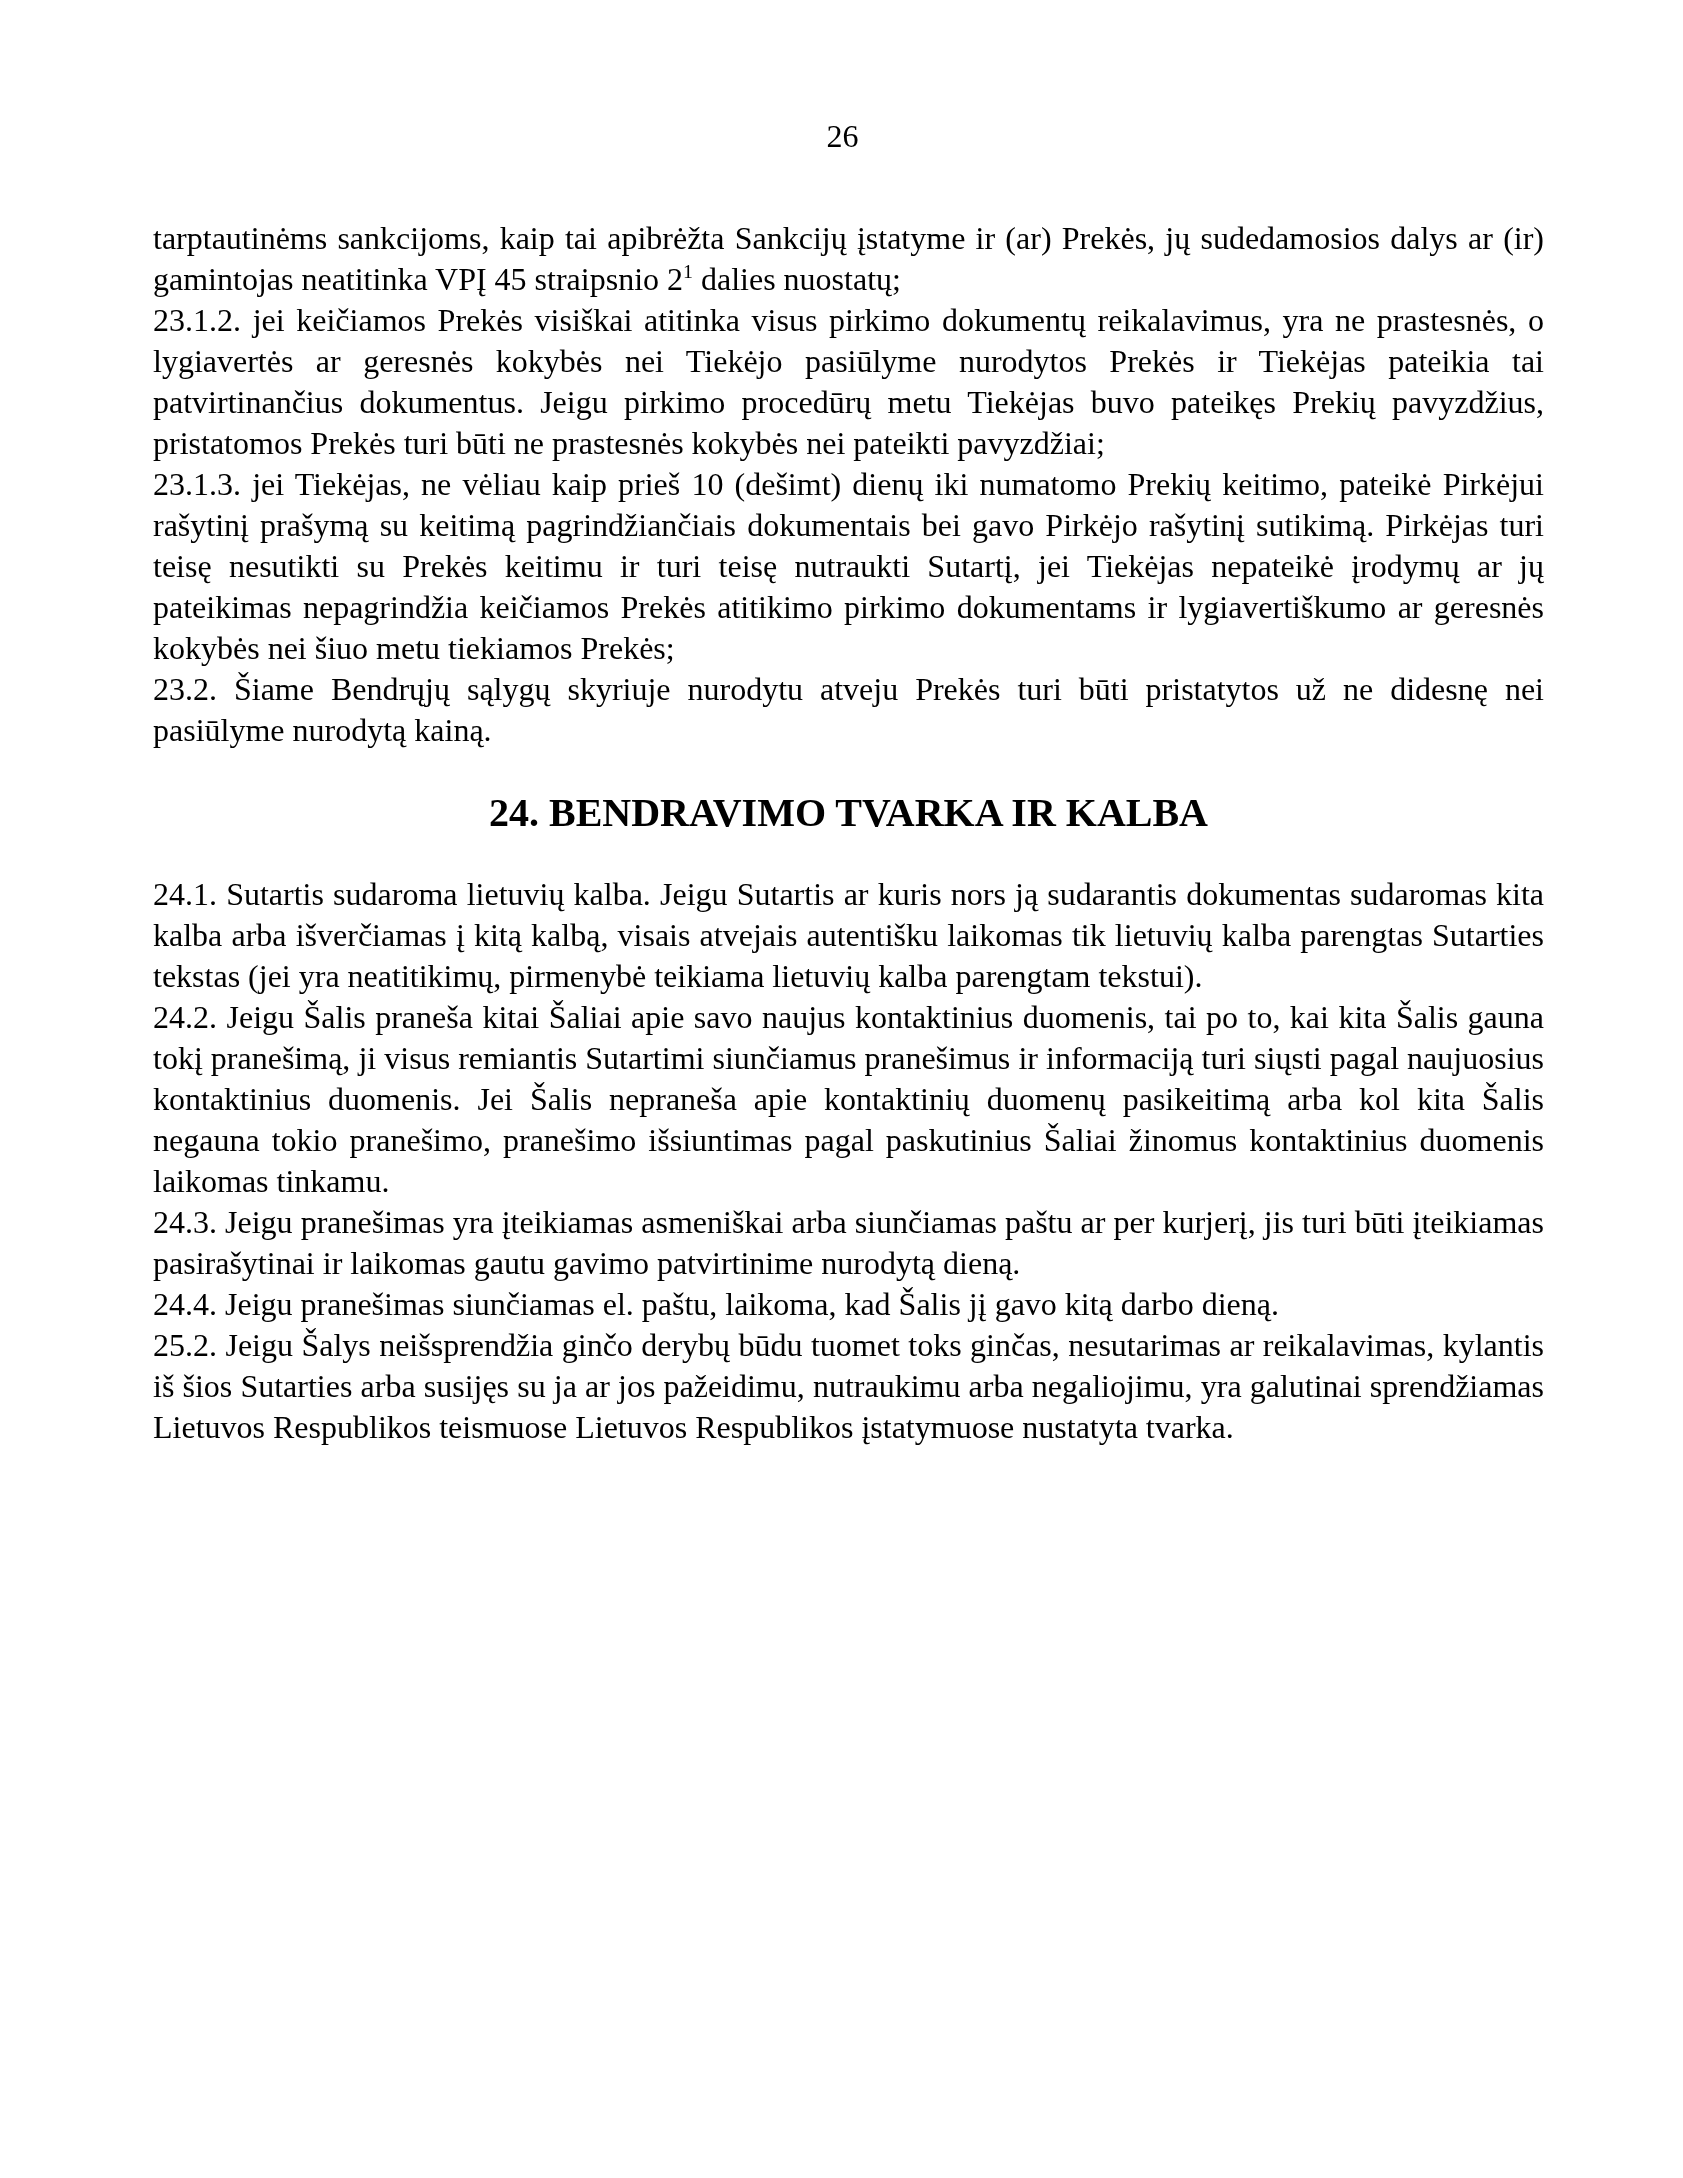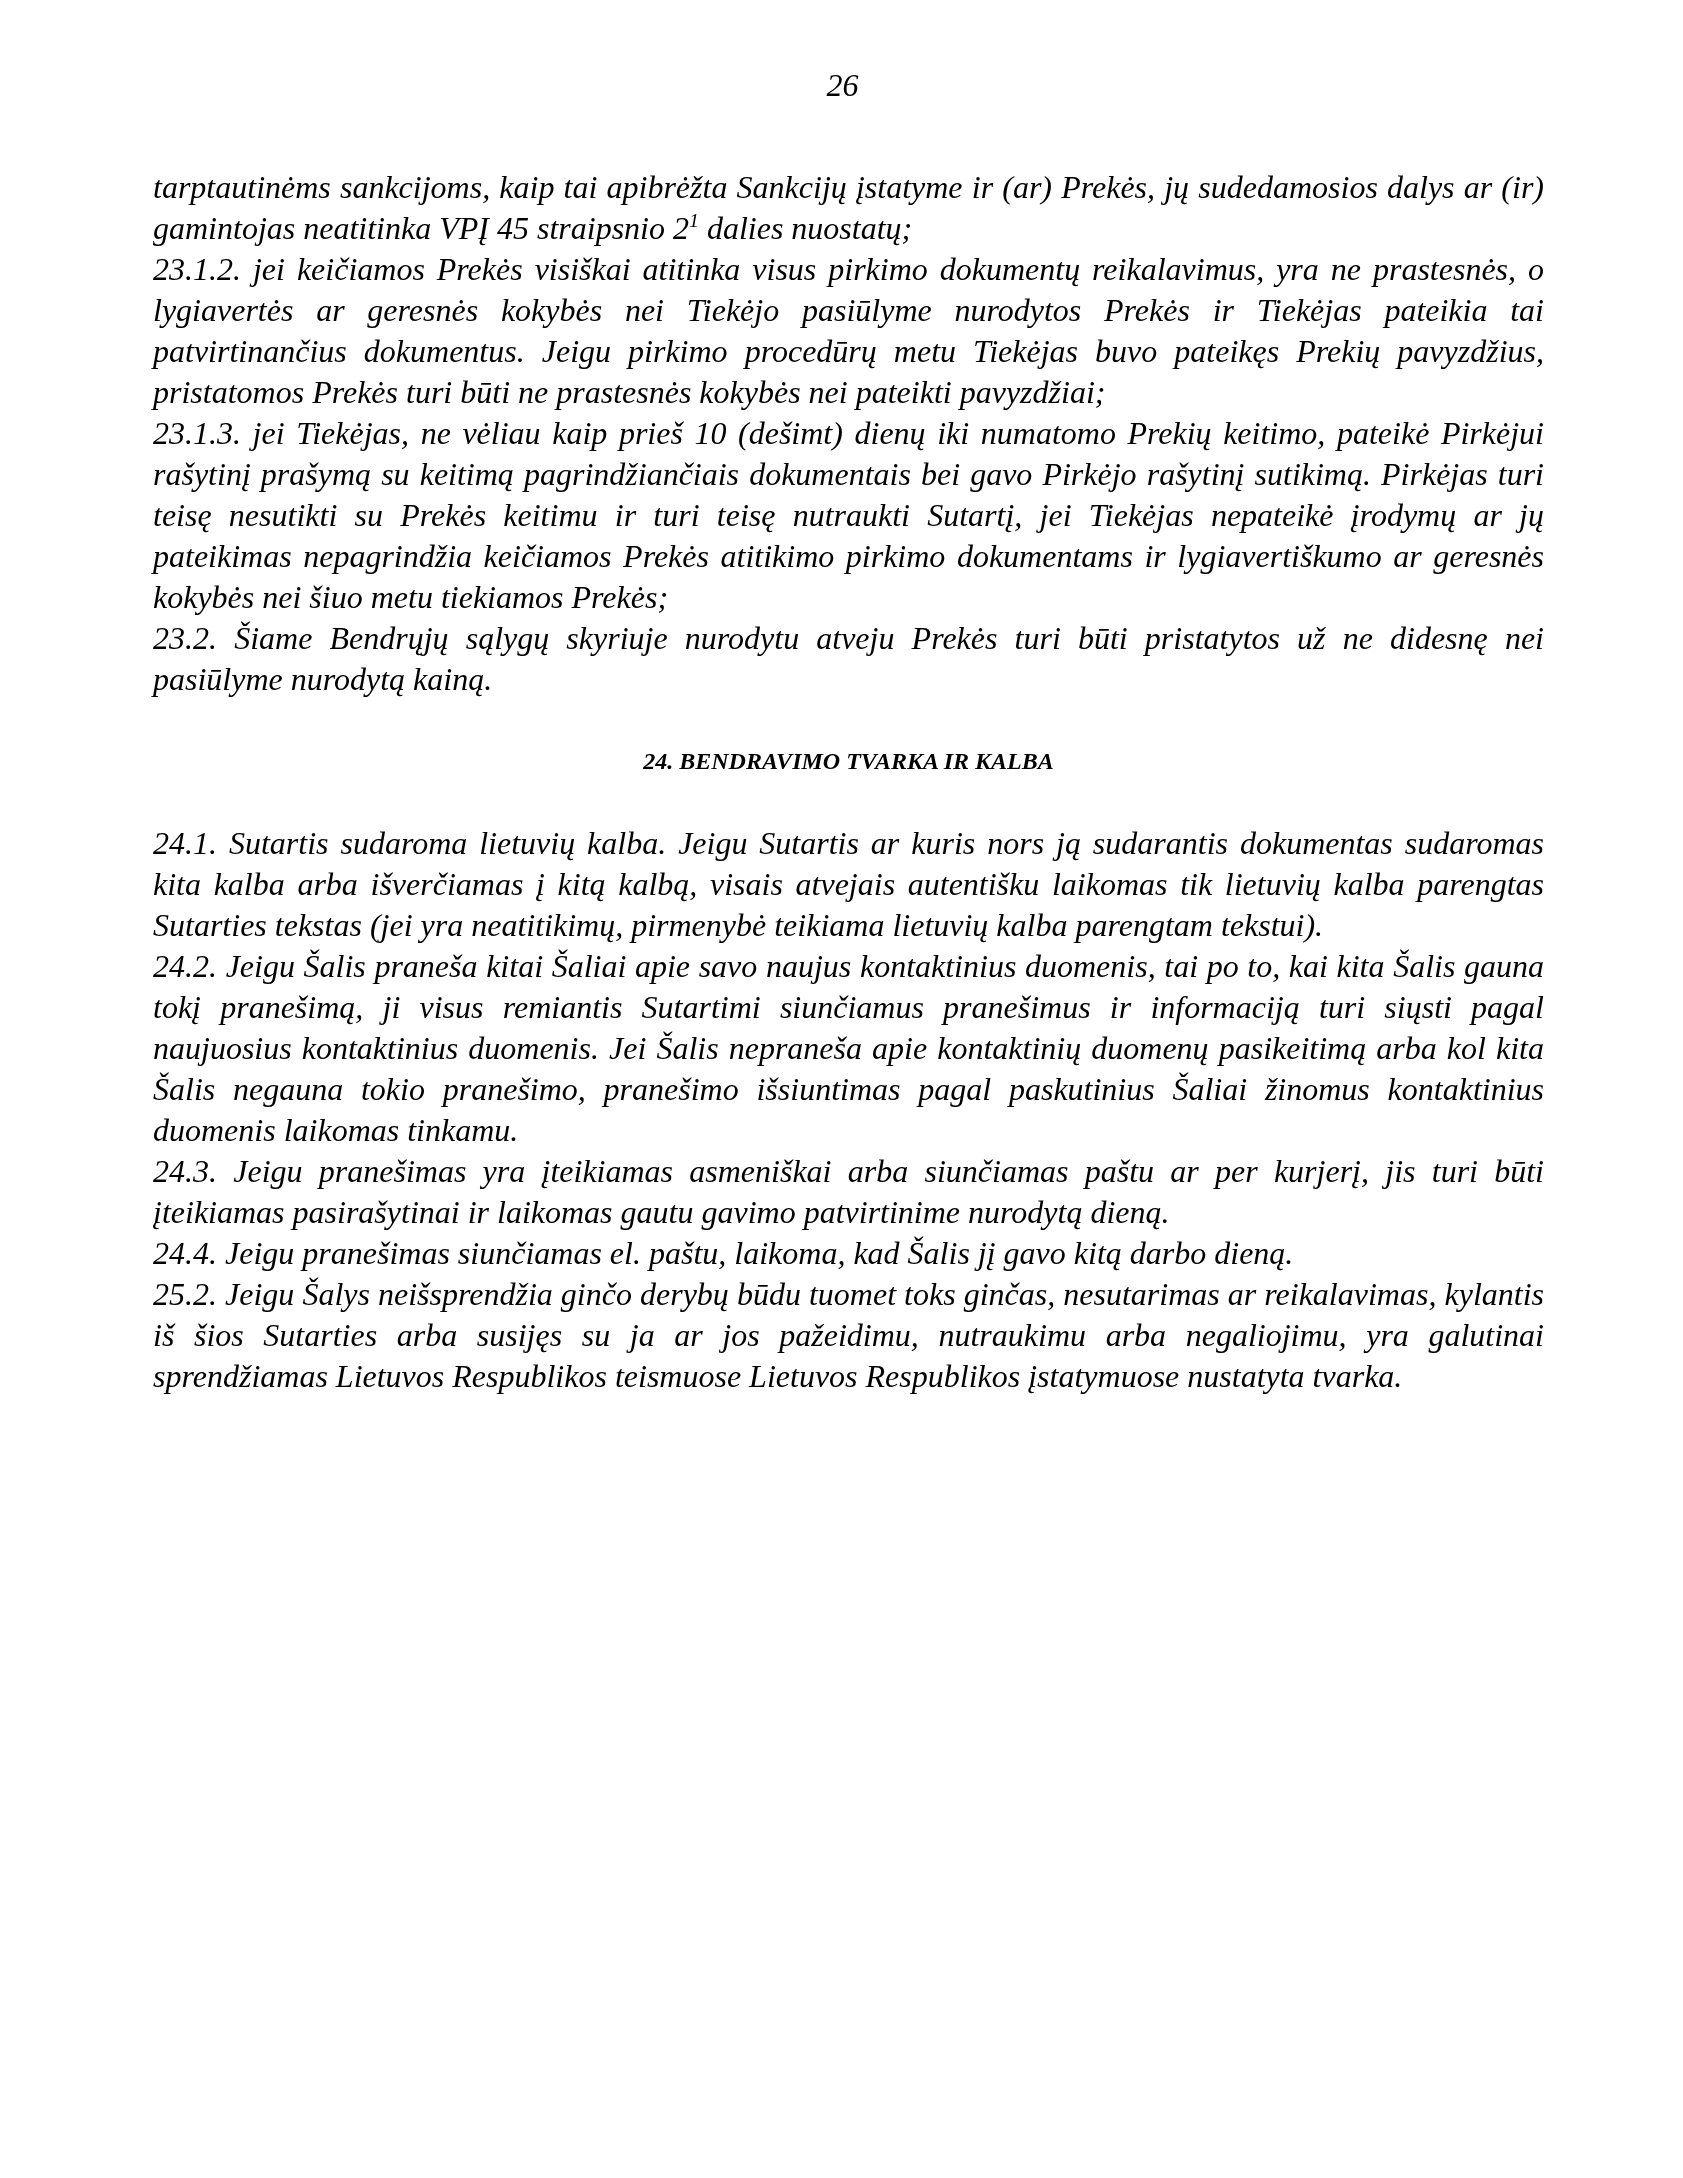--- a/index.html
+++ b/index.html
@@ -7,45 +7,44 @@
   body {
     width: 1683px;
     height: 2178px;
     font-family: "Liberation Serif", serif;
     color: #000000;
     position: relative;
   }
   .page {
     width: 1683px;
     height: 1851px;
-    padding: 65px 139px 0 141px;
+    padding: 116px 139px 0 141px;
     overflow: hidden;
     background: #ffffff;
-    font-style: italic;
   }
   .page-number {
     text-align: center;
     font-size: 32px;
     line-height: 41px;
   }
   .content {
     margin-top: 61px;
     font-size: 32px;
     line-height: 41px;
     text-align: justify;
     margin-left: 12px;
   }
   .content p {
     text-align: justify;
     text-justify: inter-word;
   }
   .section-heading {
     text-align: center;
     font-weight: bold;
-    font-size: 24px;
+    font-size: 40px;
     line-height: 41px;
     margin: 41px 0;
   }
   sup {
     font-size: 0.62em;
     vertical-align: super;
     line-height: 0;
   }
 </style>
 </head>

